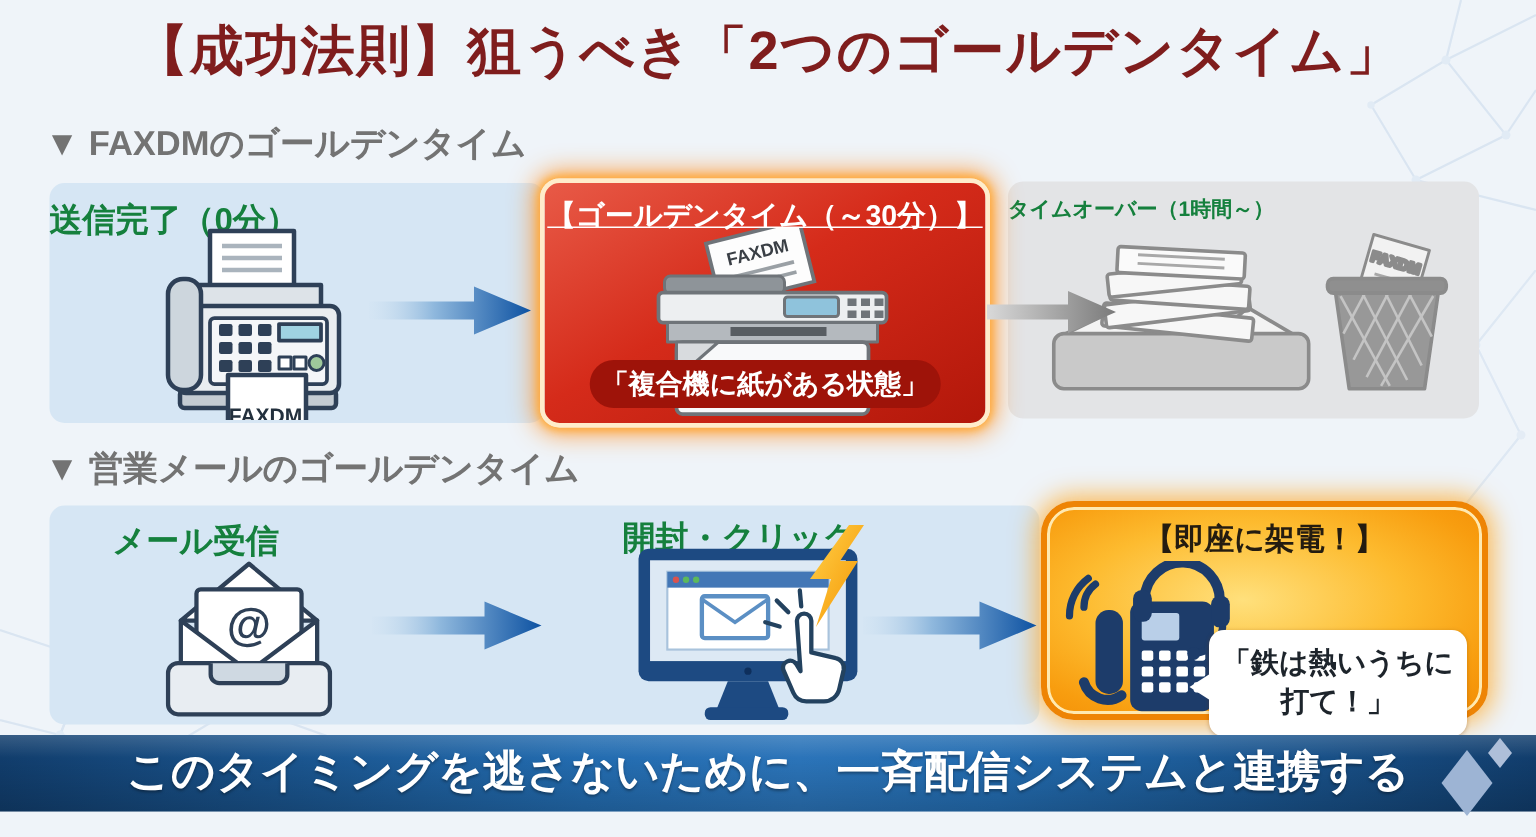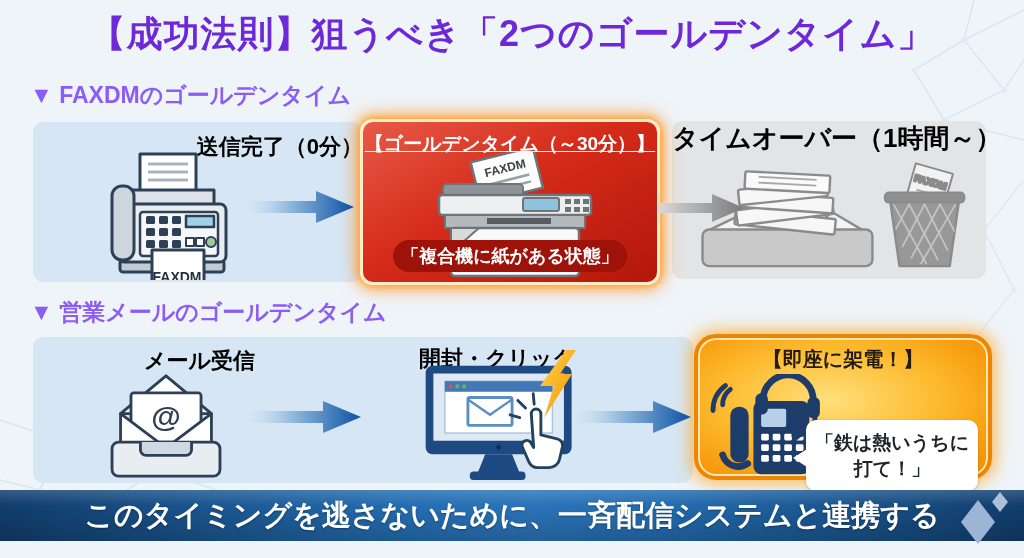--- a/index.html
+++ b/index.html
@@ -5,33 +5,33 @@
   html,body{margin:0;padding:0;}
   .slide{
     position:relative; width:1024px; height:558px; overflow:hidden;
     background:#eff4f9;
     font-family:"Liberation Sans","DejaVu Sans",sans-serif;
   }
   .abs{position:absolute;}
   .deco{opacity:.65; pointer-events:none;}
   .main-title{
     left:0; top:10px; width:1024px; text-align:center;
-    font-size:36px; font-weight:900; color:#6d28d9; letter-spacing:1px;
+    font-size:36px; font-weight:900; color:#7f1d1d; letter-spacing:1px;
     z-index:2;
   }
   .section-heading{
-    font-size:23px; font-weight:800; color:#8b5cf6; z-index:2; white-space:nowrap;text-align:right;
+    font-size:23px; font-weight:800; color:#737373; z-index:2; white-space:nowrap;text-align:right;
   }
   .panel{
     border-radius:10px; z-index:1;
   }
   .panel-blue{ background:#d6e6f4; }
   .panel-gray{ background:#e3e4e6; }
   .panel-label{
-    font-weight:800; font-size:22px; color:#000000; text-align:right; white-space:nowrap; z-index:4;
+    font-weight:800; font-size:22px; color:#15803d; text-align:left; white-space:nowrap; z-index:4;
   }
   .golden-box{
     left:360px; top:119px; width:300px; height:166px; box-sizing:border-box;
     background:linear-gradient(150deg,#e85a47 0%,#d52b1a 45%,#b2170a 100%);
     border:3px solid #ffeccb; border-radius:13px;
     box-shadow:0 0 16px 4px rgba(255,145,40,.85), 0 0 5px 2px rgba(255,205,90,.9);
     z-index:5;
   }
   .golden-title{
     margin-top:9px; text-align:center; font-size:19px; font-weight:800; color:#ffffff; white-space:nowrap;text-decoration:underline;
@@ -203,21 +203,21 @@
     <defs>
         <linearGradient id="gGray" x1="0" y1="0" x2="1" y2="0">
       <stop offset="0" stop-color="#d9d9d9"></stop>
           <stop offset="1" stop-color="#7a7a7a"></stop>
     </linearGradient>
       </defs>
     <path d="M0 12 H54 V3 L86 17 L54 31 V22 H0 Z" fill="url(#gGray)"></path>
   </svg>
 
   <div class="abs panel panel-gray" style="left:672px;top:121px;width:314px;height:158px;">
-    <div class="panel-label" style="font-size:26px;">タイムオーバー（1時間～）</div>
+    <div class="panel-label" style="margin-top:10px;font-size:14px;">タイムオーバー（1時間～）</div>
     <svg style="display:block;margin:2px auto 0;" width="280" height="112" viewBox="0 0 290 116">
       <g stroke="#8b8b8b" stroke-width="2.5" stroke-linejoin="round">
         <polygon points="18,76 68,52 96,82" fill="#f3f3f3"></polygon>
         <polygon points="182,76 148,56 118,82" fill="#f3f3f3"></polygon>
         <rect x="14" y="74" width="176" height="38" rx="7" fill="#c9c9c9"></rect>
         <g transform="translate(100,62)">
           <g transform="rotate(6)">
               <rect x="-52" y="-4" width="104" height="16" rx="2" fill="#f7f7f7"></rect>
             </g>
           <g transform="rotate(-7)">

